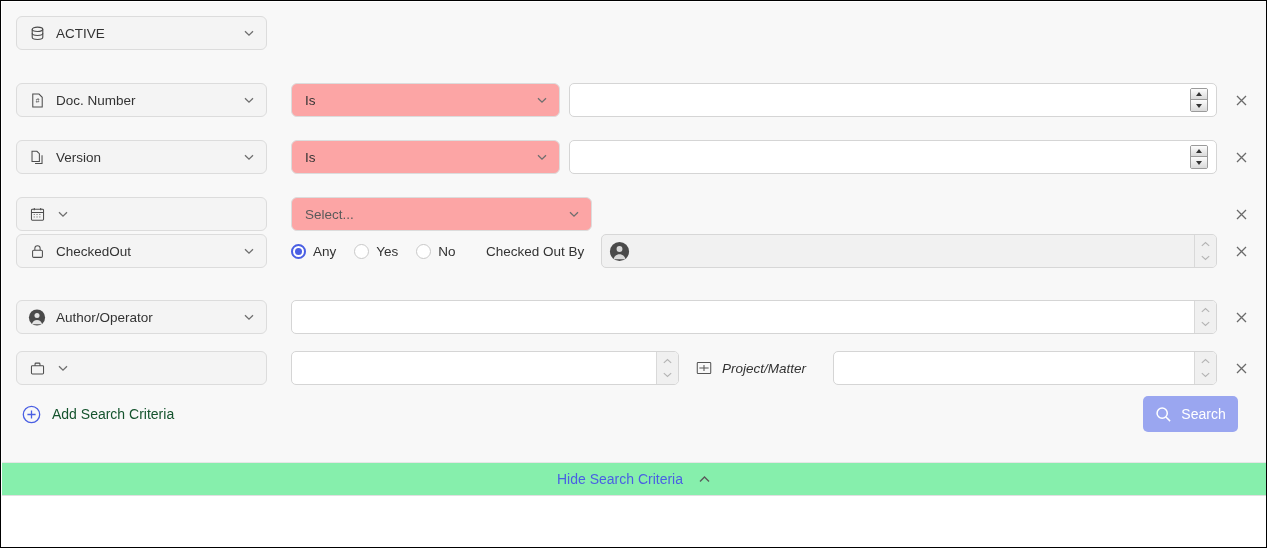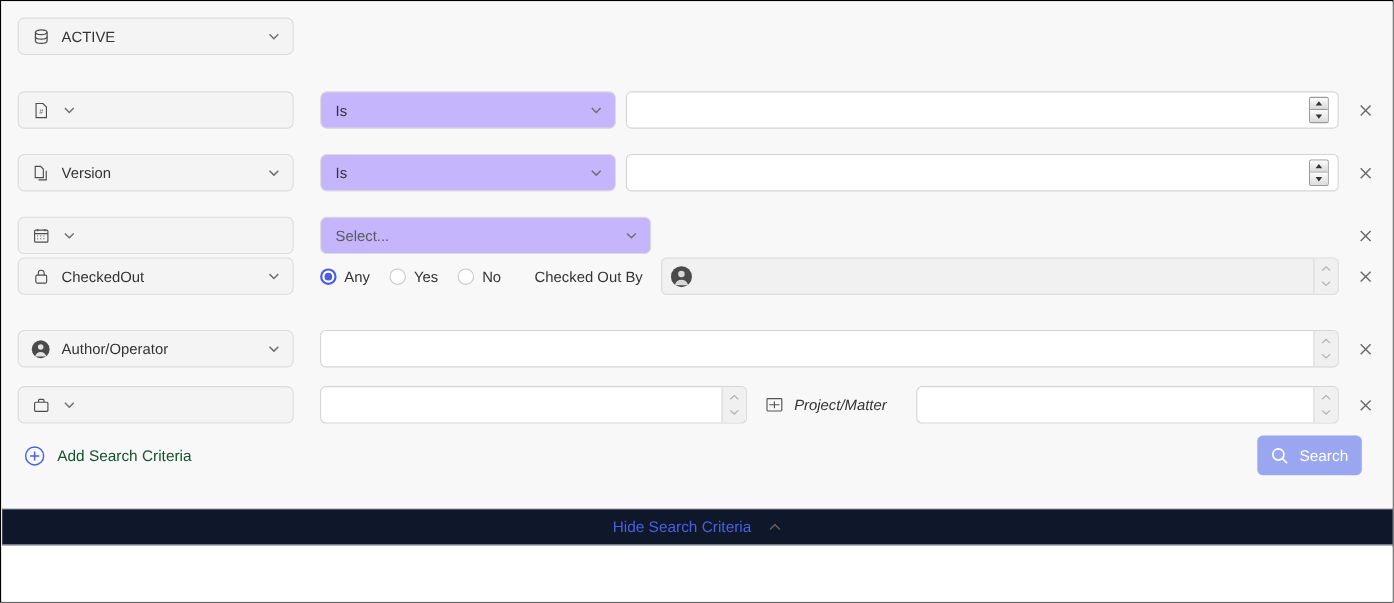--- a/index.html
+++ b/index.html
@@ -62,21 +62,21 @@
   }
   .chev {
     width: 14px; height: 14px;
     flex: 0 0 14px;
     color: #6e6e6e;
   }
   
   .op-select {
     position: absolute;
     height: 34px;
-    background: #c4b5fd;
+    background: #fca5a5;
     border: 1px solid #dcdcdc;
     border-radius: 6px;
     display: flex;
     align-items: center;
     padding: 0 10px 0 13px;
     cursor: pointer;
   }
   .op-select .olabel {
     flex: 1 1 auto;
     font-size: 13.5px;
@@ -263,21 +263,21 @@
   }
   .search-btn .mag { width: 17px; height: 17px; color: #ffffff; }
   .search-btn .stext { font-size: 14px; color: #ffffff; }
 
   
   .hide-bar {
     position: absolute;
     left: 1px; top: 461px;
     width: 1265px;
     height: 34px;
-    background: #0f172a;
+    background: #86efac;
     border-top: 1px solid #e6e6e6;
     border-bottom: 1px solid #e0e0e0;
     display: flex;
     align-items: center;
     justify-content: center;
     gap: 14px;
     cursor: pointer;
   }
   .hide-bar .htext { font-size: 14px; color: #4a5fe3; }
   .hide-bar .hchev { width: 15px; height: 15px; color: #5a5a5a; }
@@ -315,20 +315,21 @@
     </div>
 
     <div class="crit-row" style="top:78px;">
       <div class="field-chip">
         <span class="ficon">
           <svg viewBox="0 0 18 18" width="17" height="17" fill="none" stroke="currentColor" stroke-width="1.1">
             <path d="M4 2.2h6.6L14 5.6v10.2H4z"></path>
             <text x="9" y="12" font-size="7" fill="currentColor" stroke="none" text-anchor="middle" font-family="Liberation Sans, sans-serif">#</text>
           </svg>
         </span>
+        <span class="flabel">Doc. Number</span>
         <span class="chev">
           <svg viewBox="0 0 14 14" width="14" height="14" fill="none" stroke="currentColor" stroke-width="1.3">
               <path d="M3 5.2 7 9.2l4-4"></path>
             </svg>
         </span>
       </div>
       <div class="op-select" style="left:289px; width:269px;">
         <span class="olabel">Is</span>
         <span class="chev">
           <svg viewBox="0 0 14 14" width="14" height="14" fill="none" stroke="currentColor" stroke-width="1.3">

